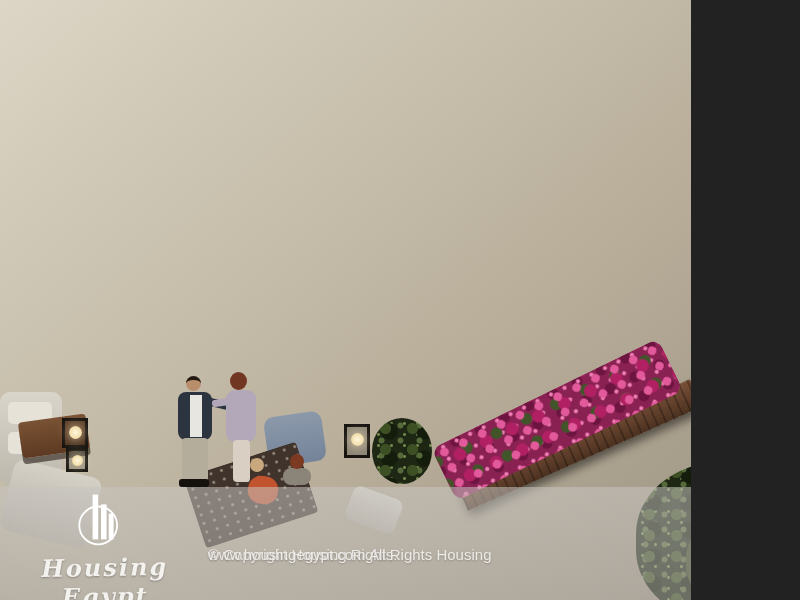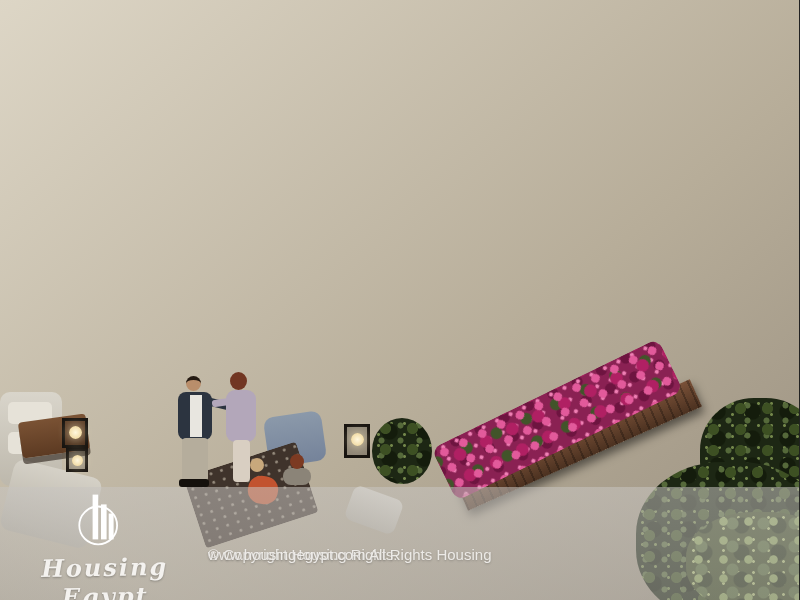--- a/index.html
+++ b/index.html
@@ -1,16 +1,16 @@
 <!DOCTYPE html>
 <html><head>
 <meta charset="utf-8">
 <style>
   html,body{margin:0;padding:0;background:#222;}
-  #stage{position:relative;width:799px;height:600px;overflow:hidden;
+  #stage{position:relative;width:691px;height:600px;overflow:hidden;
          background:#3b82f6;font-family:"Liberation Sans",sans-serif;}
   #stage *{position:absolute;box-sizing:border-box;}
 
   
   .layer{inset:0;width:800px;height:600px;}
   .wall-upper-left{background:linear-gradient(100deg,#9a викор);}
   .wall-upper-left{background:linear-gradient(100deg,#9a9386 0%,#8d8679 55%,#7d766a 100%);
       clip-path:polygon(0 0,520 0,440 170,330 240,150 262,0 218);}
   .corner-parapet{background:linear-gradient(#ddd6c6,#b9b1a0);
       clip-path:polygon(0 0,210 0,204 16,0 30);}

